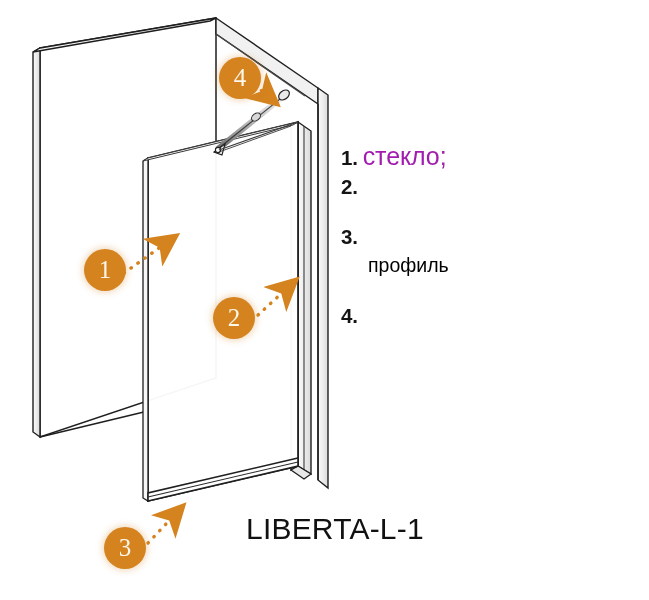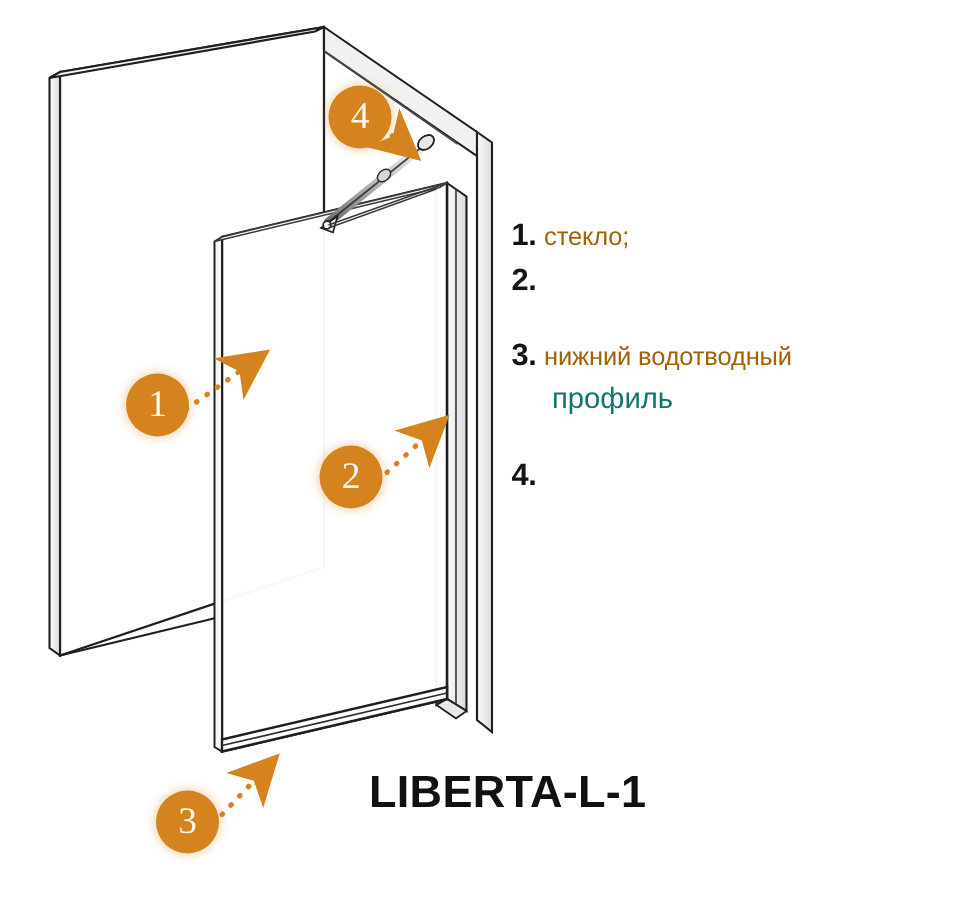--- a/index.html
+++ b/index.html
@@ -44,39 +44,39 @@
   .legend-num {
     font-weight: bold;
     font-size: 20.5px;
     line-height: 27px;
     margin-right: 5px;
     flex: 0 0 auto;
     color: #141414;
     letter-spacing: -0.2px;
   }
   .legend-text {
-    font-size: 17px;
+    font-size: 25px;
     line-height: 27px;
-    color: #a16207;
+    color: #a21caf;
     font-weight: normal;
     letter-spacing: -0.1px;
   }
   .legend-cont {
     font-size: 19.5px;
     line-height: 27px;
-    color: #0f766e;
+    color: #000000;
     padding-left: 27px;
   }
   
   #model-title {
     position: absolute;
     left: 246px;
     top: 512px;
     font-size: 30px;
-    font-weight: bold;
+    font-weight: normal;
     letter-spacing: 0.2px;
     color: #111111;
     white-space: nowrap;
   }
   
   .callout {
     position: absolute;
     width: 42px;
     height: 42px;
     border-radius: 50%;
@@ -200,21 +200,20 @@
       <span class="legend-num">1.</span>
       <span class="legend-text">стекло;</span>
     </div>
 
     <div class="legend-item">
       <span class="legend-num">2.</span>
     </div>
 
     <div class="legend-item gap-before">
       <span class="legend-num">3.</span>
-      <span class="legend-text">нижний водотводный</span>
     </div>
     <div class="legend-cont">профиль</div>
 
     <div class="legend-item gap-before">
       <span class="legend-num">4.</span>
     </div>
 
   </div>
 
   <div id="model-title">LIBERTA-L-1</div>

